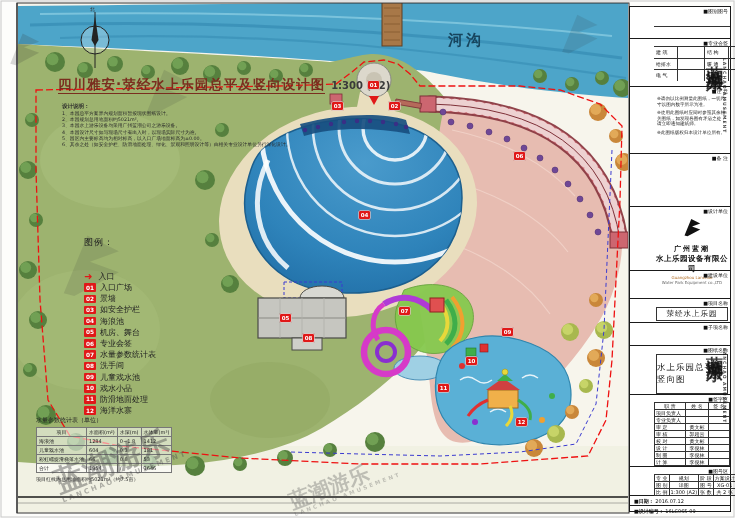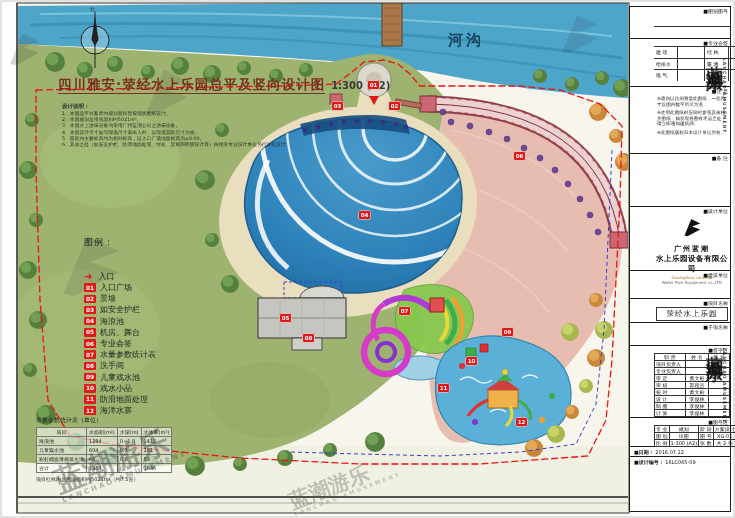--- a/index.html
+++ b/index.html
@@ -579,20 +579,24 @@
     <div class="tb-box" style="height:28px">
       <div class="tb-lab">■建设单位</div>
     </div>
     <div class="tb-box" style="height:24px">
       <div class="tb-lab">■项目名称</div>
       <div class="val-box" id="proj-name">荥经水上乐园</div>
     </div>
     <div class="tb-box" style="height:23px">
       <div class="tb-lab">■子项名称</div>
     </div>
+    <div class="tb-box" style="height:49px">
+      <div class="tb-lab">■图纸名称</div>
+      <div class="val-box" id="dwg-name">水上乐园总平及竖向图</div>
+    </div>
     <div class="tb-box" style="height:72px">
       <div class="tb-lab">■签字区</div>
       <table class="tbt">
         <thead>
             <tr>
           <td class="sign-c1" style="text-align:center">职 责</td>
           <td class="sign-c2" style="text-align:center">姓 名</td>
           <td class="sign-c3" style="text-align:center">签 名</td>
         </tr>
           </thead>

